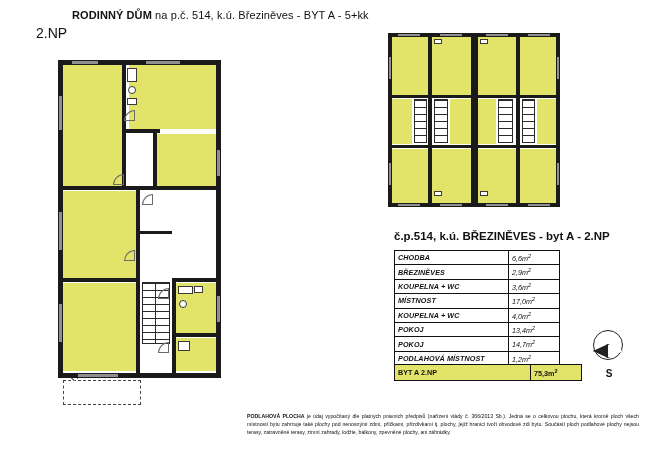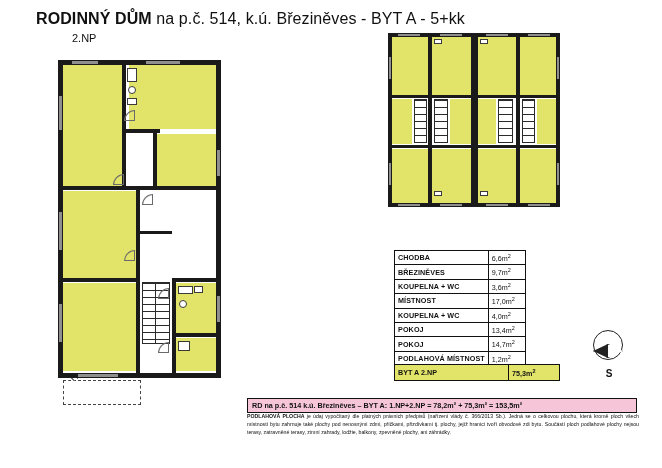--- a/index.html
+++ b/index.html
@@ -22,29 +22,29 @@
     height: 468px;
   }
   
   #title-block {
     position: absolute;
     left: 36px;
     top: 8px;
     line-height: 1.35;
   }
   .title-line1 {
-    font-size: 16px;
+    font-size: 11px;
     letter-spacing: 0.1px;
     white-space: nowrap;
+    margin-left: 36px;
   }
   .title-line1 .bold { font-weight: bold; }
   .title-line2 {
-    font-size: 11px;
+    font-size: 14px;
     margin-top: 1px;
-    margin-left: 36px;
   }
 
   
   .wall {
     position: absolute;
     background: #1a1a1a;
   }
   .wall-grey {
     position: absolute;
     background: #8f8f8f;
@@ -131,23 +131,24 @@
     font-size: 11.5px;
     font-weight: bold;
     white-space: nowrap;
   }
 
   
   #room-table {
     position: absolute;
     left: 394px;
     top: 250px;
-    width: 132px;
+    width: 166px;
     border-collapse: collapse;
     font-size: 7.2px;
+    font-style: italic;
   }
   #room-table td {
     border: 1px solid #111;
     padding: 0 3px;
     height: 11px;
     line-height: 11px;
     white-space: nowrap;
   }
   #room-table td.name {
     font-weight: bold;
@@ -161,21 +162,21 @@
     background: #e2e46a;
     font-weight: bold;
   }
   sup { font-size: 5.5px; }
 
   
   #flat-total {
     position: absolute;
     left: 394px;
     top: 364px;
-    width: 166px;
+    width: 188px;
     border-collapse: collapse;
     font-size: 7.2px;
   }
   #flat-total td {
     border: 1px solid #111;
     background: #e2e46a;
     padding: 0 3px;
     height: 12px;
     line-height: 12px;
     font-weight: bold;
@@ -393,30 +394,31 @@
     <div class="wall-grey" style="left:1px; top:130px; width:2px; height:22px;"></div>
     <div class="wall-grey" style="left:169px; top:24px; width:2px; height:22px;"></div>
     <div class="wall-grey" style="left:169px; top:130px; width:2px; height:22px;"></div>
 
     <div class="fixture" style="left:46px; top:6px; width:8px; height:5px;"></div>
     <div class="fixture" style="left:92px; top:6px; width:8px; height:5px;"></div>
     <div class="fixture" style="left:46px; top:158px; width:8px; height:5px;"></div>
     <div class="fixture" style="left:92px; top:158px; width:8px; height:5px;"></div>
   </div>
 
+  <div id="table-heading">č.p.514, k.ú. BŘEZINĚVES - byt A - 2.NP</div>
 
   <table id="room-table">
     <tbody>
       <tr>
         <td class="name">CHODBA</td>
         <td class="area"><span>6,6</span><span>m</span><sup>2</sup></td>
       </tr>
       <tr>
         <td class="name">BŘEZINĚVES</td>
-        <td class="area"><span>9,7</span><span>m</span><sup>2</sup></td>
+        <td class="area"><span>2,9</span><span>m</span><sup>2</sup></td>
       </tr>
       <tr>
         <td class="name">KOUPELNA + WC</td>
         <td class="area"><span>3,6</span><span>m</span><sup>2</sup></td>
       </tr>
       <tr>
         <td class="name">MÍSTNOST</td>
         <td class="area"><span>17,0</span><span>m</span><sup>2</sup></td>
       </tr>
       <tr>
@@ -444,21 +446,20 @@
 
   <table id="flat-total">
     <tbody>
       <tr>
         <td>BYT A 2.NP</td>
         <td class="area"><span>75,3</span><span>m</span><sup>2</sup></td>
       </tr>
     </tbody>
   </table>
 
-  <div id="summary-box">RD na p.č. 514 k.ú. Březiněves – BYT A: 1.NP+2.NP = 78,2m² + 75,3m² = 153,5m²</div>
 
   <div id="note-text"><span class="lead">PODLAHOVÁ PLOCHA</span><span> je údaj vypočítaný dle platných právních předpisů (nařízení vlády č. 366/2013 Sb.). Jedná se o celkovou plochu, která kromě ploch všech místností bytu zahrnuje také plochy pod nenosnými zdmi, příčkami, přizdívkami tj. plochy, jejíž hranici tvoří obvodové zdi bytu. Součástí ploch podlahové plochy nejsou terasy, zatravněné terasy, zimní zahrady, lodžie, balkony, zpevněné plochy, ani záhrádky.</span></div>
 
   <div id="compass">
     <div class="circle"></div>
     <div class="needle-left"></div>
     <div class="needle-right"></div>
     <div class="needle-outline"></div>
     <div class="label">S</div>
   </div>

